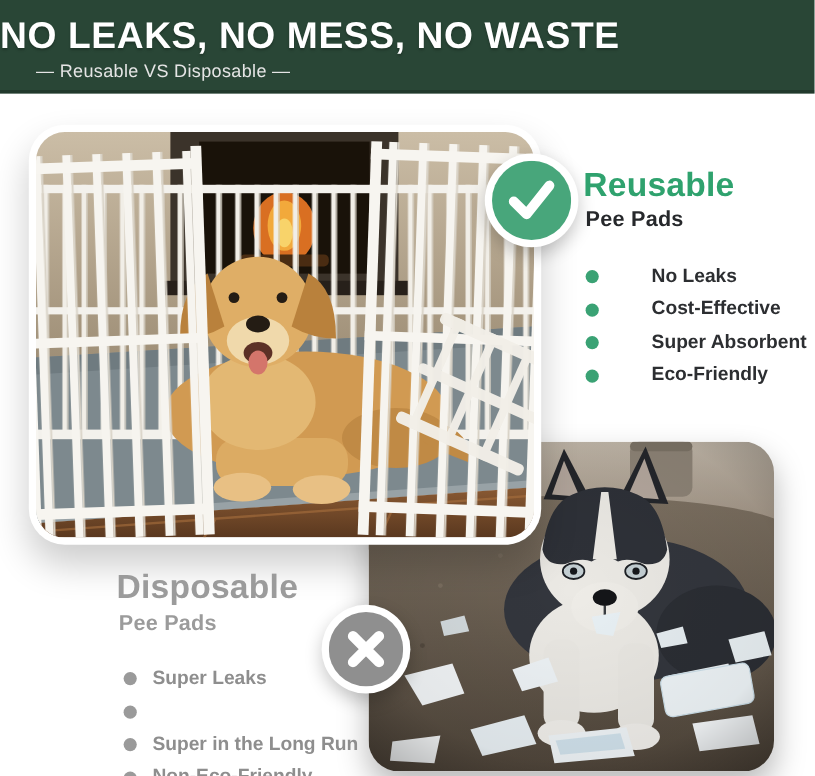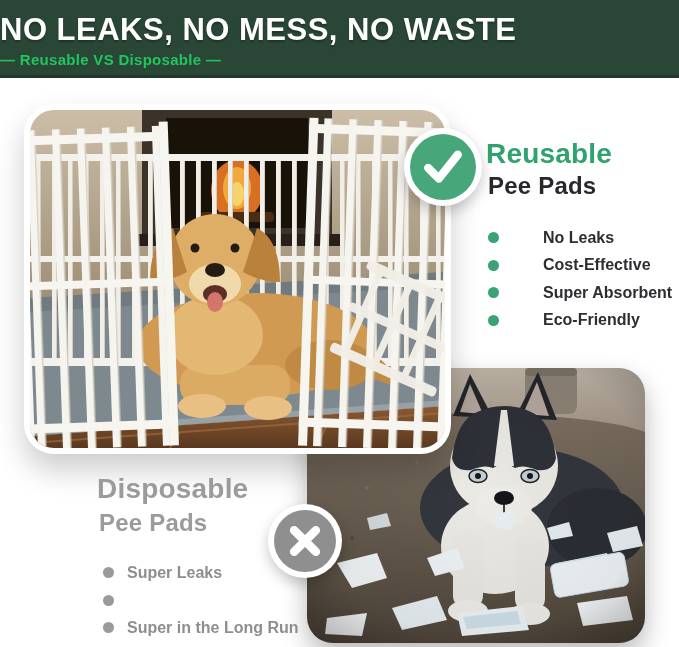--- a/index.html
+++ b/index.html
@@ -11,21 +11,21 @@
   .header{
     position:absolute;left:0;top:0;width:679px;height:78px;
     background:#294636;color:#ffffff;text-align:left;
     box-shadow:inset 0 -3px 0 rgba(0,0,0,.18);
   }
   .header h1{
     margin:0;padding-top:12px;font-size:31px;font-weight:800;letter-spacing:.5px;
     text-shadow:0 2px 2px rgba(0,0,0,.25);
   }
   .header .subtitle{
-    margin-top:3px;font-size:15px;font-weight:700;letter-spacing:.3px;color:#22c55e;
+    margin-top:3px;font-size:15px;font-weight:400;letter-spacing:.3px;color:#e5e5e5;margin-left:30px;
   }
   
   .photo{position:absolute;}
   .photo-husky{
     left:307px;top:368px;width:338px;height:275px;border-radius:26px;overflow:hidden;
     box-shadow:0 12px 26px rgba(0,0,0,.28);z-index:1;
   }
   .photo-golden{
     left:24px;top:104px;width:427px;height:350px;background:#ffffff;border-radius:30px;
     box-shadow:0 16px 30px rgba(0,0,0,.20);z-index:2;
@@ -38,21 +38,21 @@
   .badge{
     position:absolute;border-radius:50%;background:#ffffff;display:flex;
     align-items:center;justify-content:center;z-index:3;
     box-shadow:0 6px 14px rgba(0,0,0,.22);
   }
   .badge-check{left:404px;top:128px;width:78px;height:78px;}
   .badge-x{left:268px;top:504px;width:74px;height:74px;}
   
   .panel{position:absolute;z-index:4;}
   .panel h2{margin:0;font-size:28px;font-weight:800;letter-spacing:.2px;line-height:1.1;}
-  .panel .pads{font-size:24px;font-weight:800;margin-top:2px;letter-spacing:.2px;}
+  .panel .pads{font-size:18px;font-weight:800;margin-top:2px;letter-spacing:.2px;}
   .panel ul{list-style:none;margin:0;padding:0;}
   .panel li{display:flex;align-items:center;gap:13px;height:27.5px;font-size:16px;font-weight:700;}
   .dot{width:11px;height:11px;border-radius:50%;flex:0 0 11px;}
   .panel-reusable{left:486px;top:139px;width:190px;}
   .panel-reusable h2{color:#2fa26e;}
   .panel-reusable .pads{color:#26282b;margin-left:2px;}
   .panel-reusable ul{margin-top:24px;margin-left:2px;}
   .panel-reusable li{color:#2c2e31;gap:44px;}
   .panel-reusable .dot{background:#3aa274;}
   .panel-disposable{left:97px;top:474px;width:250px;}

